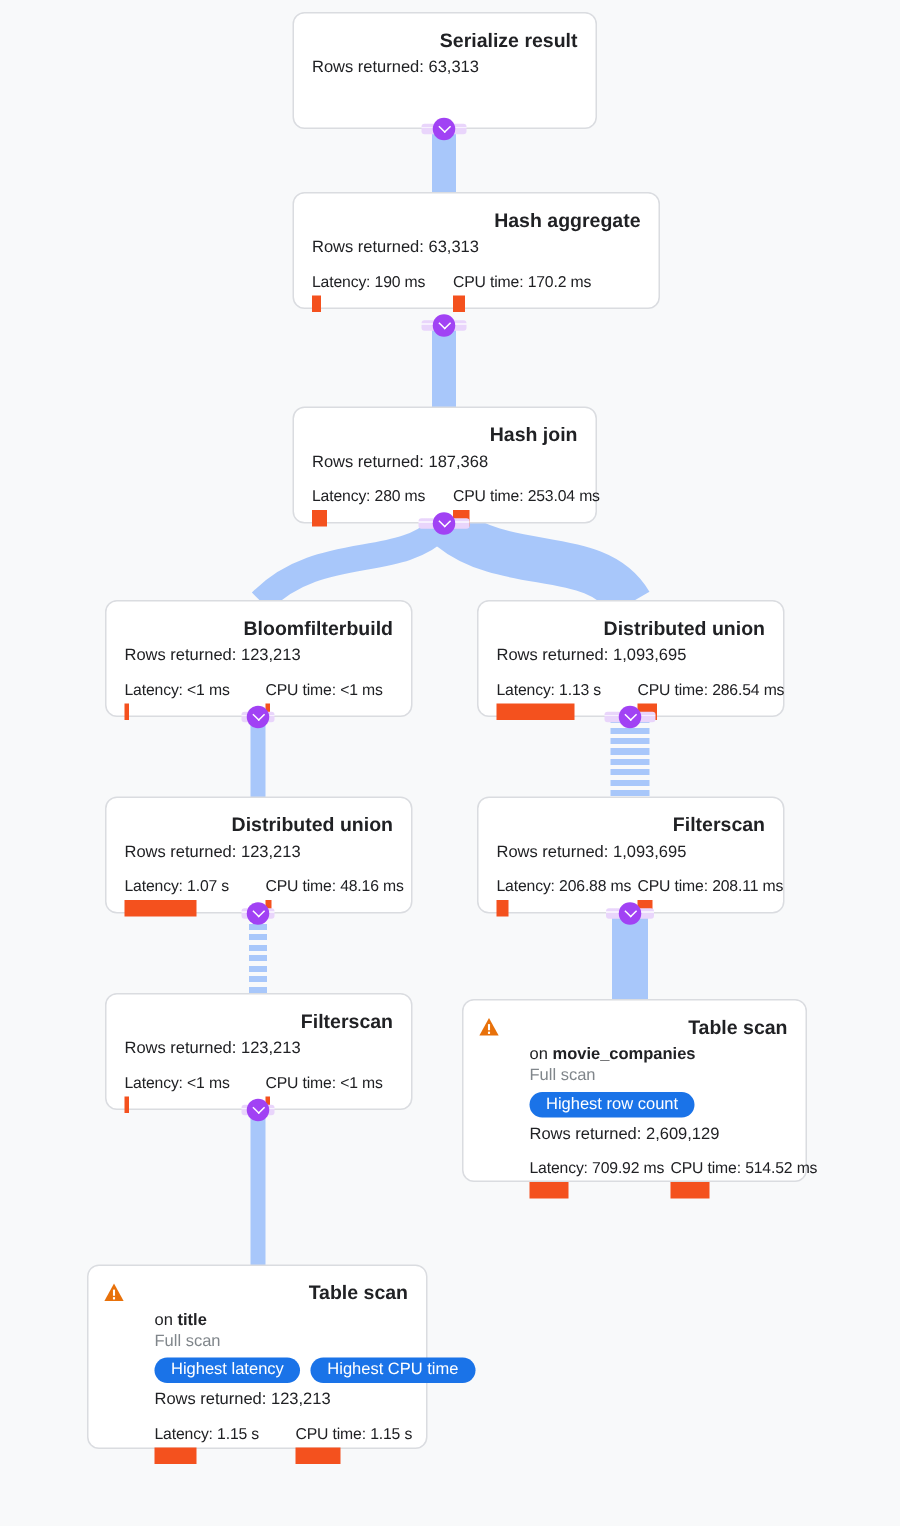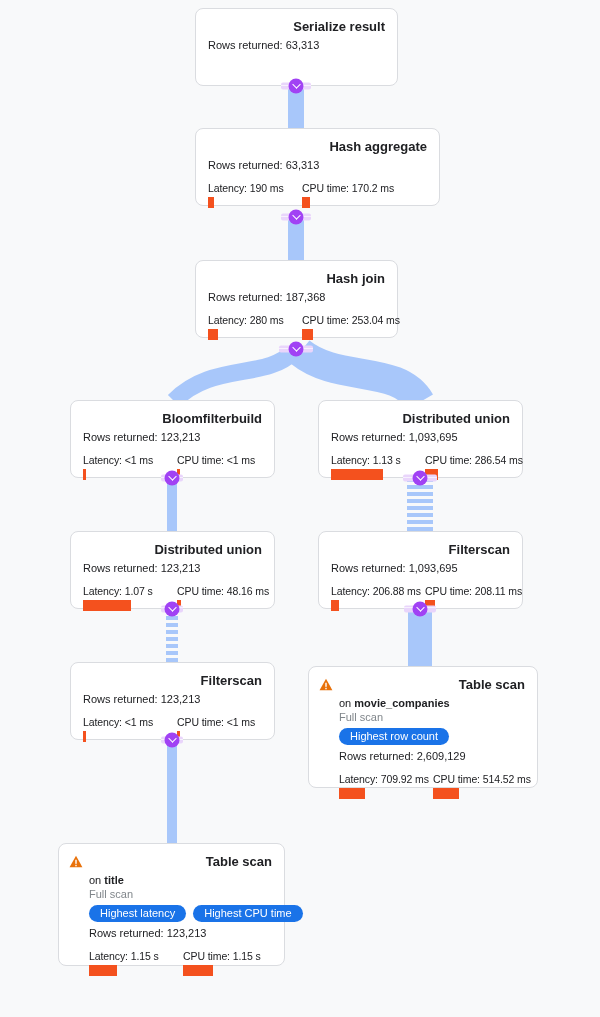--- a/index.html
+++ b/index.html
@@ -37,21 +37,21 @@
     border-right:1.6px solid #fff;border-bottom:1.6px solid #fff;
     transform:rotate(45deg);
   }
   
   .card{
     position:absolute;z-index:1;box-sizing:border-box;
     background:var(--card_bg,#fff);
     border:1px solid var(--card_border,#DADCE0);
     border-radius:8px;padding:10px 12px;cursor:pointer;
   }
-  .card.warn-card{padding-left:30px;}
+  .card.warn-card{padding-left:44px;}
   .title{font-size:13px;font-weight:700;line-height:16px;margin-bottom:3px;text-align:right;}
   .rows{font-size:11px;line-height:14px;}
   .sub{font-size:11px;line-height:14px;}
   .sub .tbl{font-weight:700;}
   .muted{color:var(--text_muted,#80868B);}
   .badges{display:flex;gap:7px;margin:4px 0 4px;align-items:center;}
   .badge{
     background:var(--badge_blue,#1A73E8);color:#fff;font-size:11px;
     line-height:17px;padding:0 11px;border-radius:9px;white-space:nowrap;
   }
@@ -92,21 +92,21 @@
         <div class="metric-label">Latency: 190 ms</div>
         <div class="bar" style="width: 6px;"></div>
       </div>
       <div class="metric">
         <div class="metric-label">CPU time: 170.2 ms</div>
         <div class="bar" style="width: 8px;"></div>
       </div>
     </div>
   </div>
 
-  <div class="card" style="left:195px;top:260px;width:203px;height:78px">
+  <div class="card" style="left:195px;top:271px;width:203px;height:78px">
     <div class="title">Hash join</div>
     <div class="rows">Rows returned: 187,368</div>
     <div class="metrics">
       <div class="metric">
         <div class="metric-label">Latency: 280 ms</div>
         <div class="bar" style="width: 10px;"></div>
       </div>
       <div class="metric">
         <div class="metric-label">CPU time: 253.04 ms</div>
         <div class="bar" style="width: 11px;"></div>

